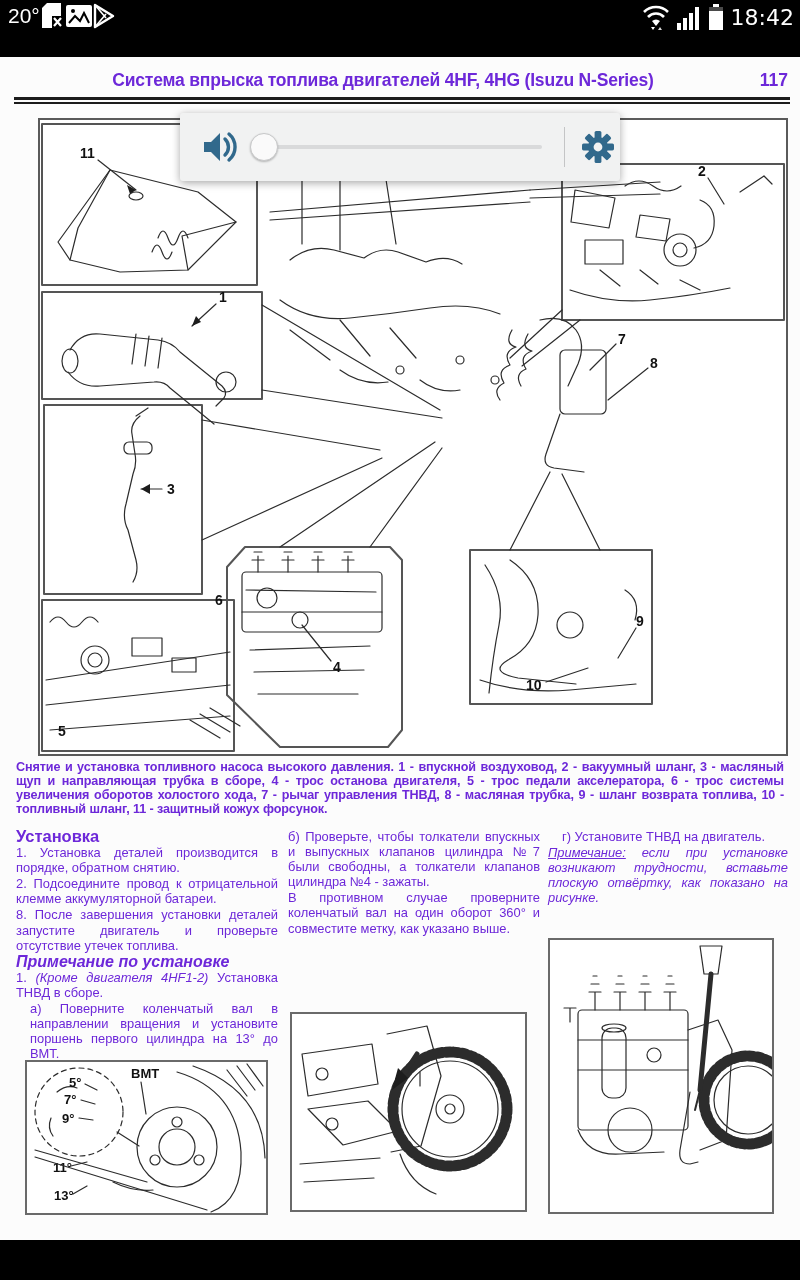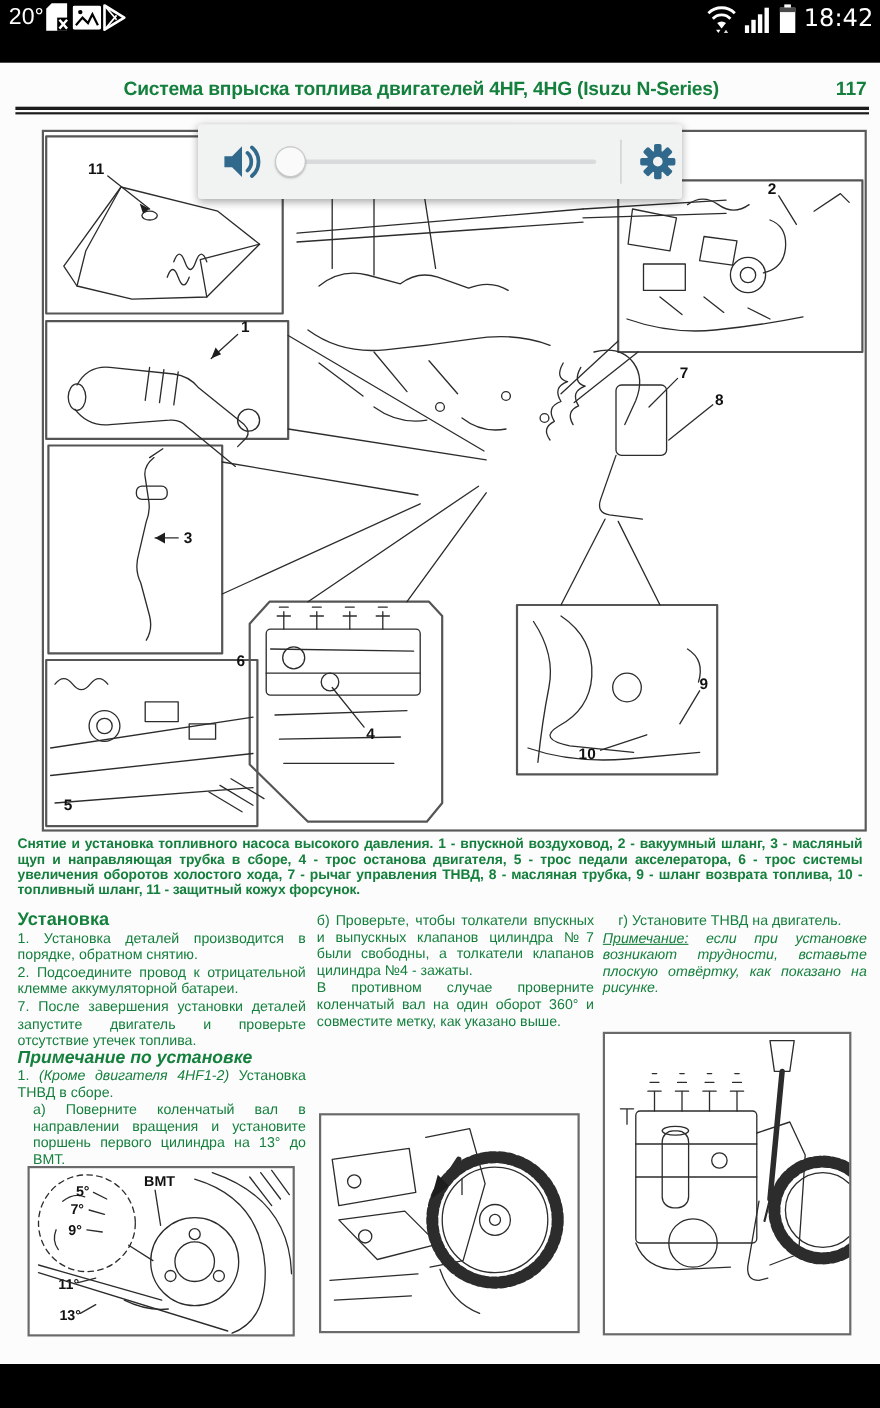--- a/index.html
+++ b/index.html
@@ -14,21 +14,21 @@
   .sb-time{font-size:22px;color:#fff;font-family:"DejaVu Sans",sans-serif;}
 
   
   .nav-bar{position:absolute;left:0;bottom:0;width:800px;height:40px;background:#000;z-index:60;}
   .nav-btn{position:absolute;top:3px;width:34px;height:34px;}
   .nav-back{left:183px;} .nav-home{left:383px;} .nav-recents{left:588px;}
   .watermark{position:absolute;right:5px;top:50%;transform:translateY(-50%);
              font-size:26px;font-weight:bold;color:#b5790e;letter-spacing:-0.5px;white-space:nowrap;z-index:61;}
 
   
-  .page{position:absolute;top:57px;left:0;width:800px;height:1183px;background:#fcfcfc;color:#15803d;z-index:1;}
+  .page{position:absolute;top:57px;left:0;width:800px;height:1183px;background:#fcfcfc;color:#6d28d9;z-index:1;}
   .page-header{position:absolute;top:13px;left:40px;right:74px;text-align:center;
                font-size:17.5px;font-weight:bold;letter-spacing:-0.2px;}
   .page-num{position:absolute;top:13px;right:12px;font-size:17.5px;font-weight:bold;}
   .rule-a{position:absolute;top:40px;left:14px;right:10px;height:2.5px;background:#1c1c1c;}
   .rule-b{position:absolute;top:45px;left:14px;right:10px;height:1.5px;background:#1c1c1c;}
 
   .diagram{position:absolute;top:61px;left:38px;width:750px;height:638px;border:2px solid #5a5a5a;box-sizing:border-box;background:#fff;}
   .diagram svg{display:block;width:100%;height:100%;}
 
   svg.line-art{stroke:#2c2c2c;fill:none;stroke-width:1.2;stroke-linecap:round;stroke-linejoin:round;}
@@ -187,21 +187,21 @@
         <text class="co" x="610" y="248">8</text>
       </svg>
     </div>
 
     <div class="caption">Снятие и установка топливного насоса высокого давления. 1 - впускной воздуховод, 2 - вакуумный шланг, 3 - масляный щуп и направляющая трубка в сборе, 4 - трос останова двигателя, 5 - трос педали акселератора, 6 - трос системы увеличения оборотов холостого хода, 7 - рычаг управления ТНВД, 8 - масляная трубка, 9 - шланг возврата топлива, 10 - топливный шланг, 11 - защитный кожух форсунок.</div>
 
     <div class="col col-1">
       <p class="h-install">Установка</p>
       <p>1. Установка деталей производится в порядке, обратном снятию.</p>
       <p>2. Подсоедините провод к отрицательной клемме аккумуляторной батареи.</p>
-      <p>7. После завершения установки деталей запустите двигатель и проверьте отсутствие утечек топлива.</p>
+      <p>8. После завершения установки деталей запустите двигатель и проверьте отсутствие утечек топлива.</p>
       <p class="h-note">Примечание по установке</p>
       <p><span>1. </span><span class="ital">(Кроме двигателя 4HF1-2)</span><span> Установка ТНВД в сборе.</span></p>
       <p class="indent">а) Поверните коленчатый вал в направлении вращения и установите поршень первого цилиндра на 13° до ВМТ.</p>
     </div>
 
     <div class="col col-2">
       <p>б) Проверьте, чтобы толкатели впускных и выпускных клапанов цилиндра №7 были свободны, а толкатели клапанов цилиндра №4 - зажаты.</p>
       <p>В противном случае проверните коленчатый вал на один оборот 360° и совместите метку, как указано выше.</p>
     </div>
 

